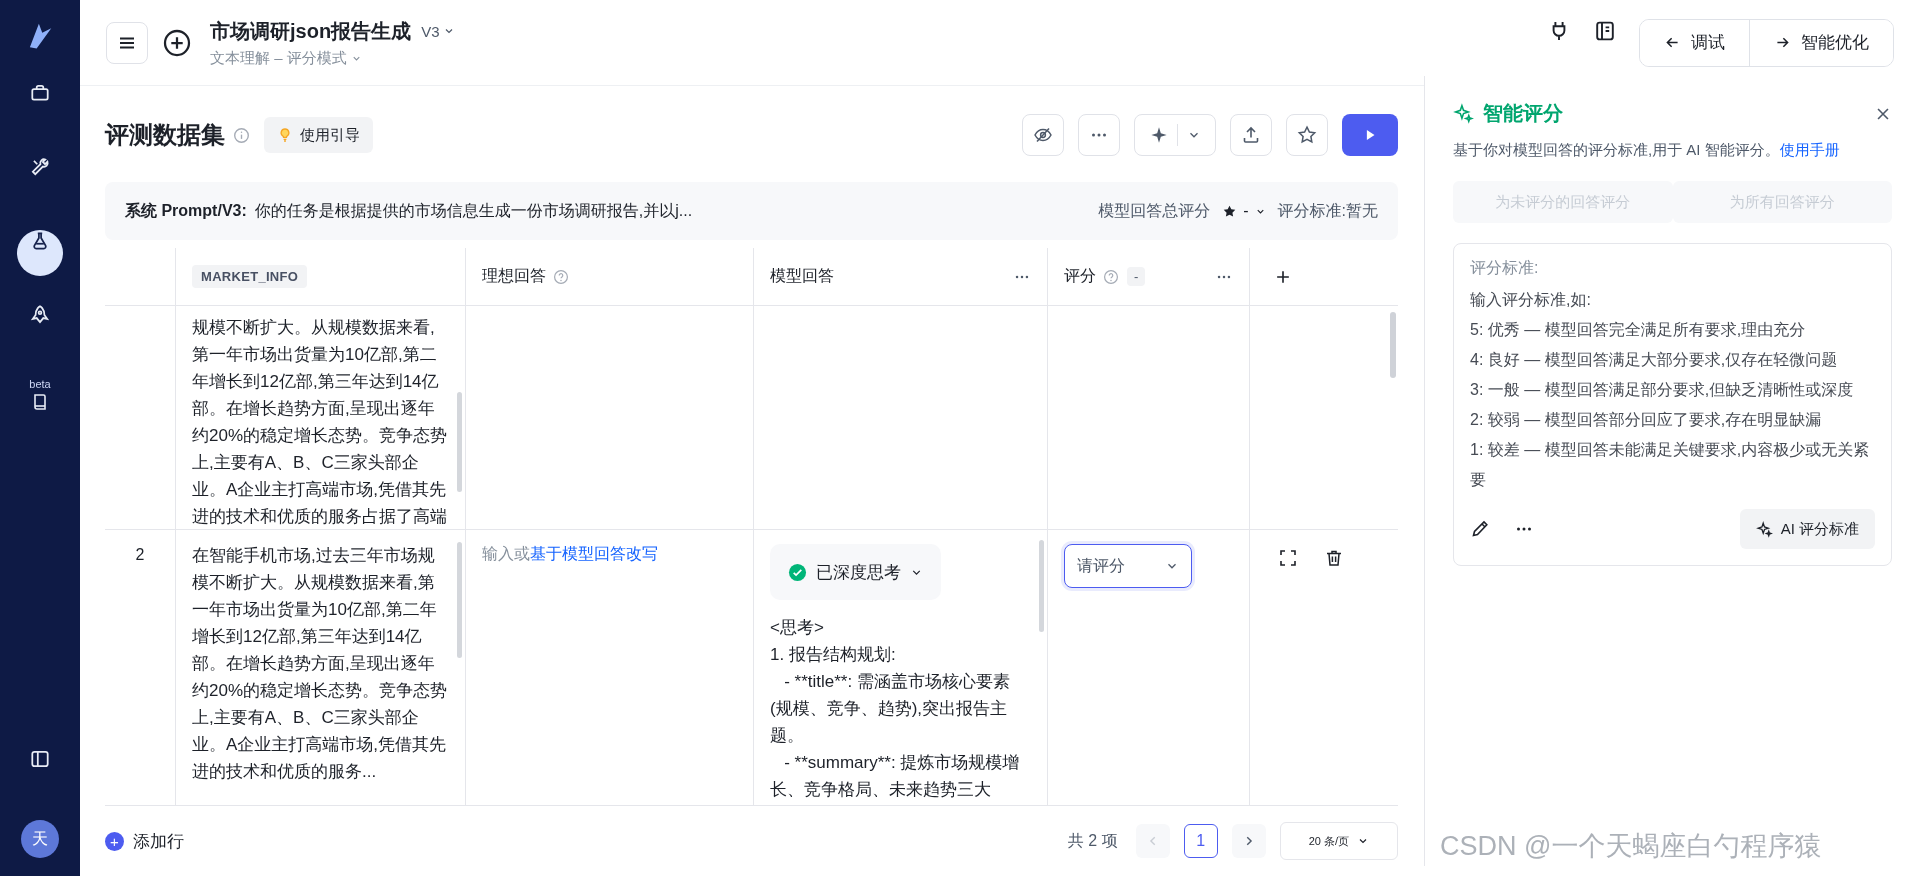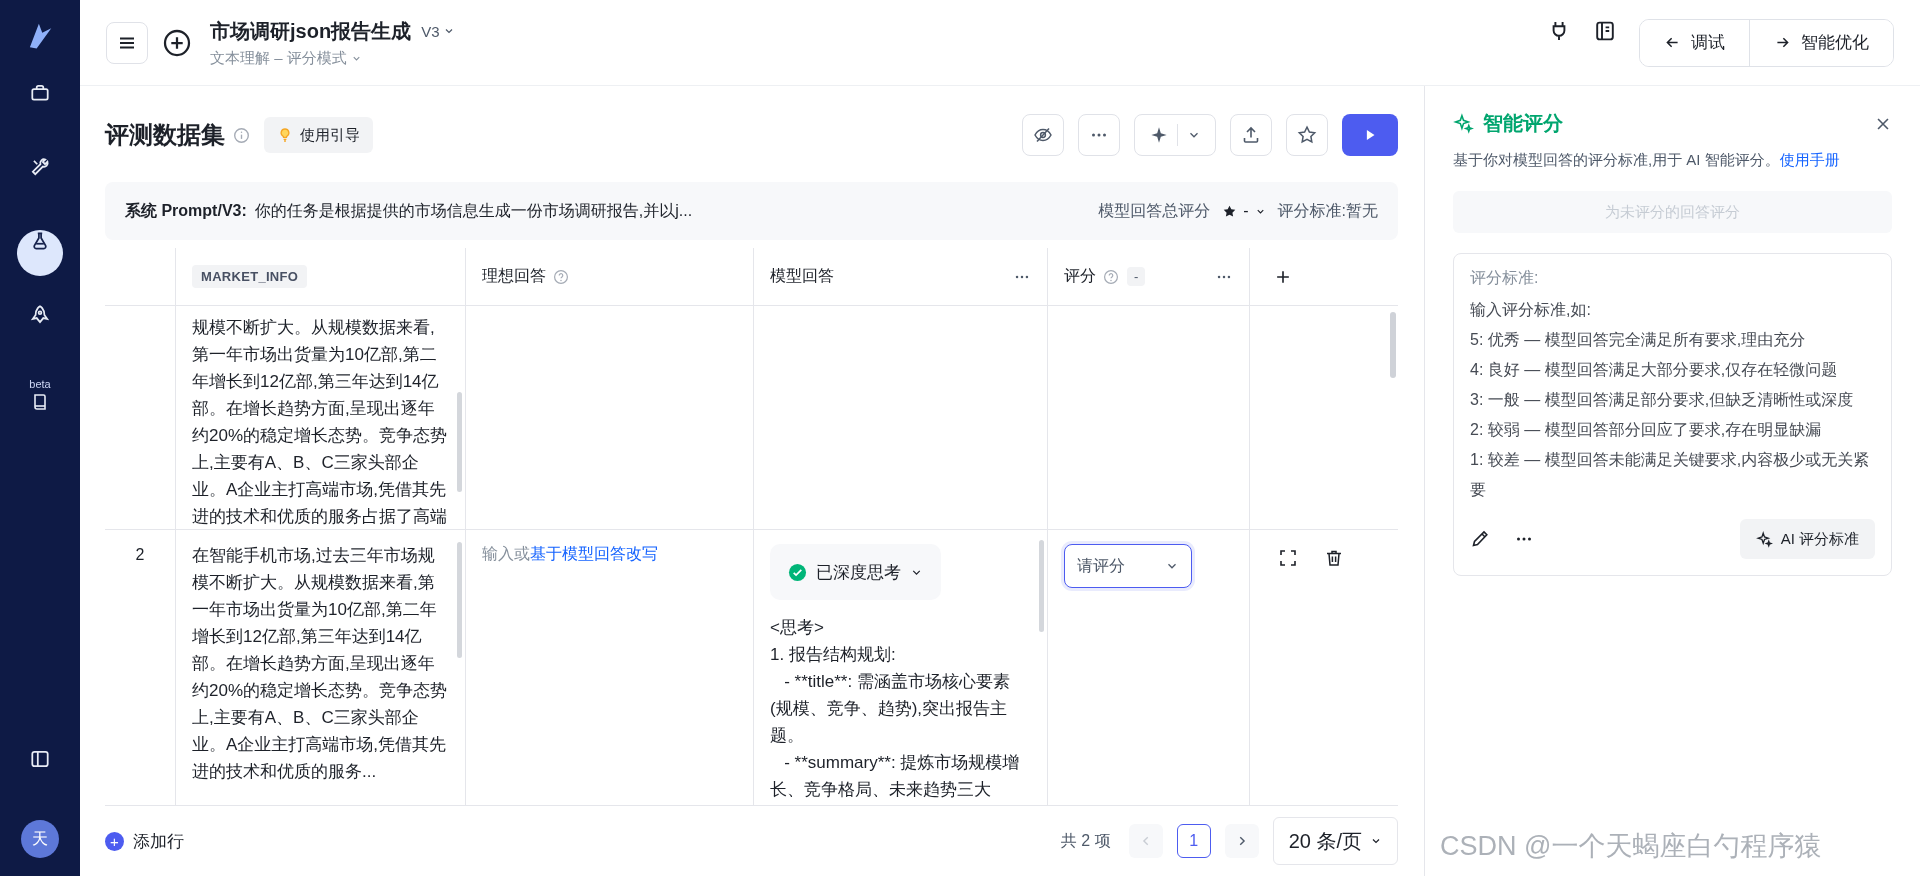--- a/index.html
+++ b/index.html
@@ -103,25 +103,25 @@
   .add-row { display:flex; align-items:center; gap:9px; cursor:pointer; font-size:17px; color:var(--text); }
   .add-ic { width:19px; height:19px; border-radius:50%; background:var(--primary); color:#fff; display:flex;
             align-items:center; justify-content:center; font-size:15px; line-height:1; }
   .foot-right { margin-left:auto; display:flex; align-items:center; gap:14px; }
   .total { font-size:16px; color:var(--text2); margin-right:4px; }
   .pg-btn { width:34px; height:34px; border:none; border-radius:6px; background:#f7f8fa; display:flex;
             align-items:center; justify-content:center; cursor:pointer; color:var(--text2); }
   .pg-btn.disabled { color:#c9cdd4; }
   .pg-cur { width:34px; height:34px; border:1px solid var(--primary); border-radius:6px; background:#fff;
             color:var(--primary); font-size:16px; display:flex; align-items:center; justify-content:center; cursor:pointer; }
-  .size-select { height:48px; border:1px solid var(--border); border-radius:6px; background:#fff; display:flex;
-                 align-items:center; gap:8px; padding:0 15px; font-size:20px; color:var(--text); cursor:pointer; }
+  .size-select { height:38px; border:1px solid var(--border); border-radius:6px; background:#fff; display:flex;
+                 align-items:center; gap:8px; padding:0 28px; font-size:11px; color:var(--text); cursor:pointer; }
 
   
-  .panel { position:absolute; left:1424px; top:86px; width:496px; height:790px; border-left:1px solid var(--border);
+  .panel { position:absolute; left:1424px; top:76px; width:496px; height:790px; border-left:1px solid var(--border);
            padding:24px 28px; background:#fff; }
   .panel-head { display:flex; align-items:center; gap:9px; }
   .panel-title { font-size:20px; font-weight:bold; color:#00a56e; }
   .panel-close { margin-left:auto; color:#4e5969; cursor:pointer; }
   .panel-desc { margin-top:12px; font-size:15px; color:var(--text2); line-height:22px; }
   .panel-btns { margin-top:20px; display:flex; }
   .panel-btn { flex:1; height:42px; background:var(--bar); border:none; border-radius:6px; color:#c6ccd4;
                font-size:15px; font-family:inherit; cursor:not-allowed; }
   .criteria-box { margin-top:20px; border:1px solid var(--border); border-radius:8px; padding:14px 16px 16px; }
   .criteria-label { font-size:16px; color:var(--text3); }
@@ -478,20 +478,21 @@
         <svg width="18" height="18" viewBox="0 0 20 20" fill="none" stroke="currentColor" stroke-width="1.8">
             <path d="M4.5 4.5l11 11M15.5 4.5l-11 11"></path>
           </svg>
       </span>
     </div>
     <div class="panel-desc">
       <span>基于你对模型回答的评分标准,用于 AI 智能评分。</span><span class="link">使用手册</span>
     </div>
     <div class="panel-btns">
       <button class="panel-btn">为未评分的回答评分</button>
+      <button class="panel-btn">为所有回答评分</button>
     </div>
     <div class="criteria-box">
       <div class="criteria-label">评分标准:</div>
       <div class="criteria-text">输入评分标准,如:
 5: 优秀 — 模型回答完全满足所有要求,理由充分
 4: 良好 — 模型回答满足大部分要求,仅存在轻微问题
 3: 一般 — 模型回答满足部分要求,但缺乏清晰性或深度
 2: 较弱 — 模型回答部分回应了要求,存在明显缺漏
 1: 较差 — 模型回答未能满足关键要求,内容极少或无关紧要</div>
       <div class="box-foot">

